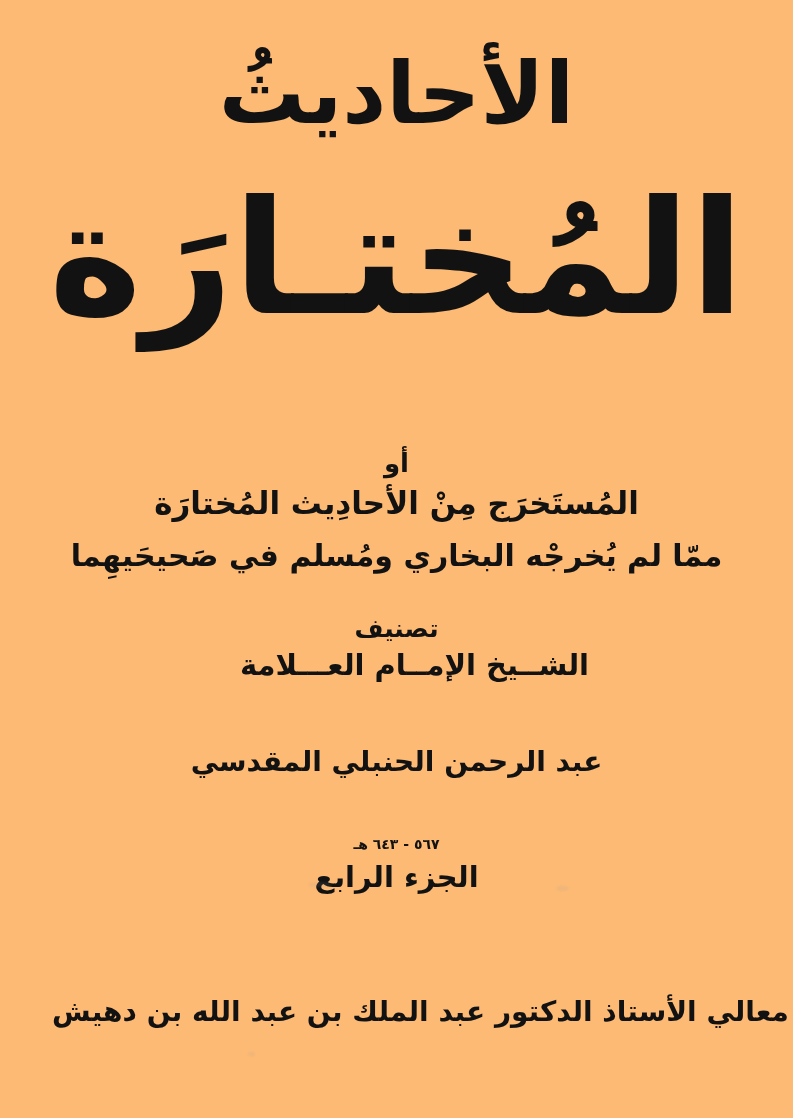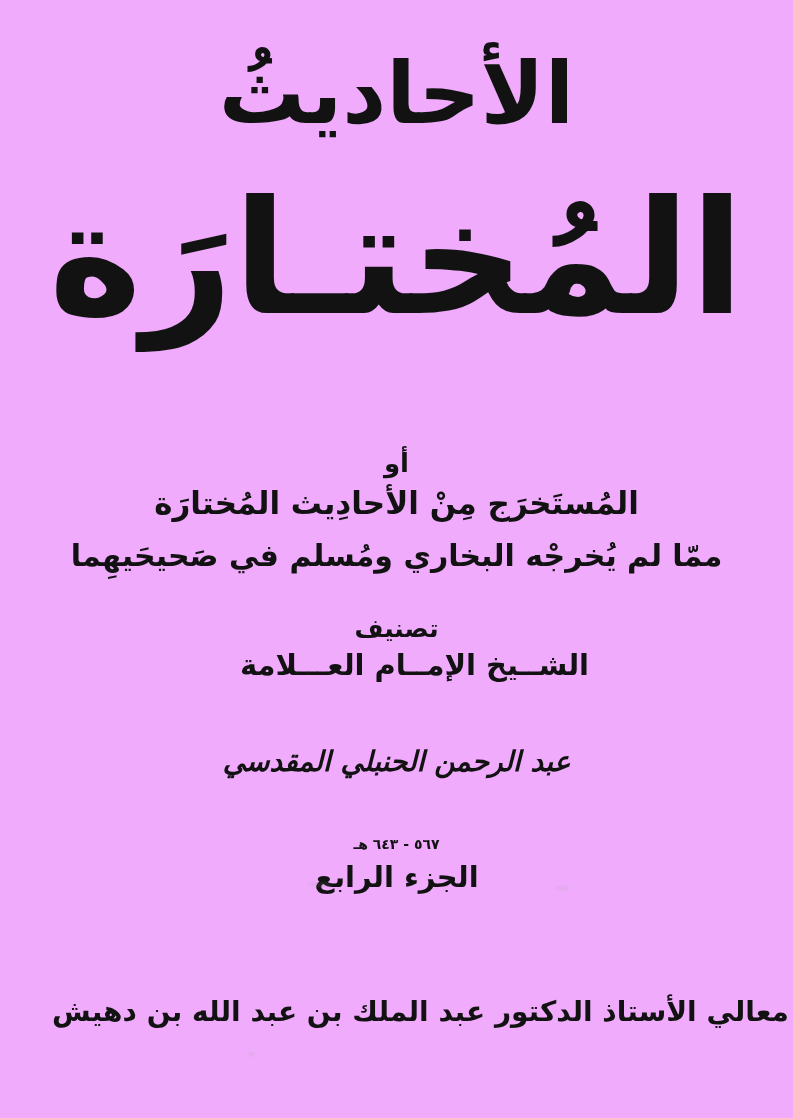--- a/index.html
+++ b/index.html
@@ -5,21 +5,21 @@
   html, body {
     margin: 0;
     padding: 0;
     background: #e8e8e8;
   }
   .page {
     position: relative;
     width: 793px;
     height: 1118px;
     margin: 0 auto;
-    background: #f0abfc;
+    background: #fdba74;
     overflow: hidden;
     font-family: "DejaVu Sans", sans-serif;
     color: #121212;
   }
   .line {
     position: absolute;
     left: 0;
     right: 0;
     text-align: center;
     direction: rtl;
@@ -33,21 +33,21 @@
   .title-small  { top: 44px;  font-size: 86px;  letter-spacing: 0; }
   .title-large  { top: 168px; font-size: 158px; }
   
   .or-word      { top: 449px; font-size: 26px; }
   .subtitle-1   { top: 486px; font-size: 31px; }
   .subtitle-2   { top: 539px; font-size: 30px; }
   
   .tasnif       { top: 615px; font-size: 25px; }
   .honorific    { top: 649px; font-size: 29px; margin-left: 36px; }
   .author-1     { top: 696px; font-size: 27px; }
-  .author-2     { top: 746px; font-size: 28px; font-style: italic; }
+  .author-2     { top: 746px; font-size: 28px; }
   .dates        { top: 836px; font-size: 14px; }
   
   .volume       { top: 861px; font-size: 29px; }
   
   .study        { top: 951px; font-size: 25px; }
   .editor       { top: 996px; font-size: 28px; padding-left: 48px; }
   
   .smudge {
     position: absolute;
     background: #9a9a9a;

